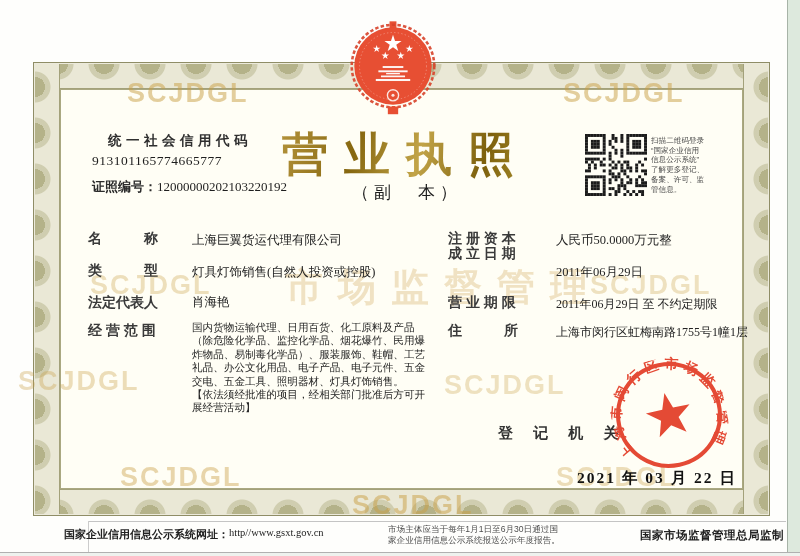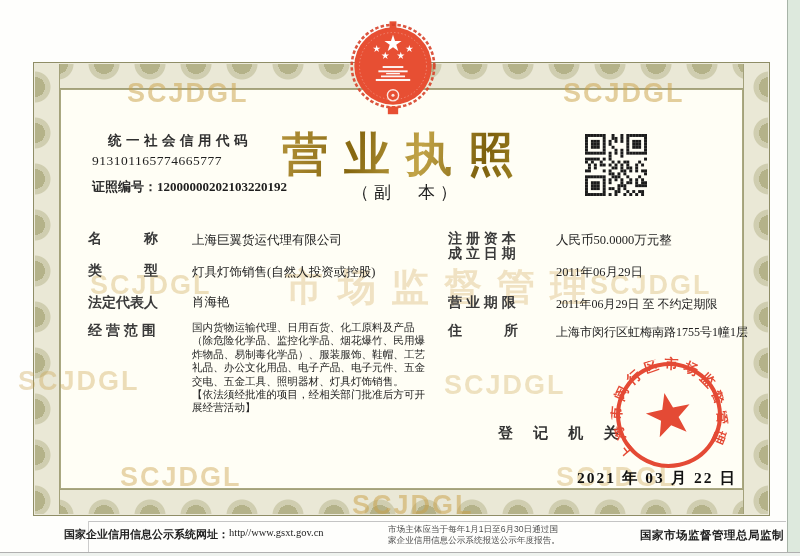--- a/index.html
+++ b/index.html
@@ -35,21 +35,21 @@
   .wm-cn { position:absolute; z-index:2; font-size:38px; font-weight:bold; letter-spacing:15px;
            color:rgba(205,163,80,0.30); pointer-events:none; }
 
   .content { position:absolute; inset:0; z-index:4; }
 
   
   .credit-label { position:absolute; left:92px; top:132px; font-size:13.5px; font-weight:bold; letter-spacing:4.5px; color:#2f2f2f;margin-left:16px; }
   .credit-code  { position:absolute; left:92px; top:153px; font-family:"Liberation Serif","DejaVu Serif",serif; font-size:13.5px; letter-spacing:.5px; color:#1e1e1e; }
   .license-row  { position:absolute; left:92px; top:178px; font-size:13px; color:#1e1e1e; }
   .license-row .lbl { font-weight:bold; color:#2b2b2b; }
-  .license-row .num { font-family:"Liberation Serif","DejaVu Serif",serif;font-weight:bold; }
+  .license-row .num { font-family:"Liberation Serif","DejaVu Serif",serif; }
 
   .doc-title { position:absolute; left:282px; top:124px; font-size:46px; font-weight:bold; letter-spacing:16px;
                font-family:"Liberation Serif","DejaVu Serif",serif;
                background:linear-gradient(105deg,#b3923a 0%,#86670f 30%,#c2a448 55%,#7d600c 80%,#a98f2e 100%);
                -webkit-background-clip:text; background-clip:text; -webkit-text-fill-color:transparent; color:#96781a; }
   .doc-subtitle { position:absolute; left:352px; top:181px; font-size:17px; letter-spacing:5px; color:#1d1d1d; }
 
   
   .qr-box { position:absolute; left:585px; top:134px; width:62px; height:62px; }
   .qr-caption { position:absolute; left:651px; top:136px; width:60px; font-size:7.6px; line-height:9.7px;
@@ -341,20 +341,26 @@
           <rect x="54" y="57" width="3" height="3" fill="#1b1b1b"></rect>
           <rect x="57" y="57" width="3" height="3" fill="#1b1b1b"></rect>
           <rect x="24" y="60" width="3" height="3" fill="#1b1b1b"></rect>
           <rect x="30" y="60" width="3" height="3" fill="#1b1b1b"></rect>
           <rect x="39" y="60" width="3" height="3" fill="#1b1b1b"></rect>
           <rect x="45" y="60" width="3" height="3" fill="#1b1b1b"></rect>
           <rect x="51" y="60" width="3" height="3" fill="#1b1b1b"></rect>
           <rect x="57" y="60" width="3" height="3" fill="#1b1b1b"></rect>
         </svg>
     </div>
+    <div class="qr-caption">扫描二维码登录
+“国家企业信用
+信息公示系统”
+了解更多登记、
+备案、许可、监
+管信息。</div>
 
     <div class="f-label" style="left:88px; top:230px;">名　　　称</div>
     <div class="f-value" style="left:192px;top:232px;">上海巨翼货运代理有限公司</div>
     <div class="f-label" style="left:88px; top:262px;">类　　　型</div>
     <div class="f-value" style="left:192px;top:264px;">灯具灯饰销售(自然人投资或控股)</div>
     <div class="f-label" style="left:88px; top:294px;">法定代表人</div>
     <div class="f-value" style="left:192px;top:294px;">肖海艳</div>
     <div class="f-label" style="left:88px; top:322px;">经 营 范 围</div>
     <div class="scope">国内货物运输代理、日用百货、化工原料及产品（除危险化学品、监控化学品、烟花爆竹、民用爆炸物品、易制毒化学品）、服装服饰、鞋帽、工艺礼品、办公文化用品、电子产品、电子元件、五金交电、五金工具、照明器材、灯具灯饰销售。
 【依法须经批准的项目，经相关部门批准后方可开展经营活动】</div>

